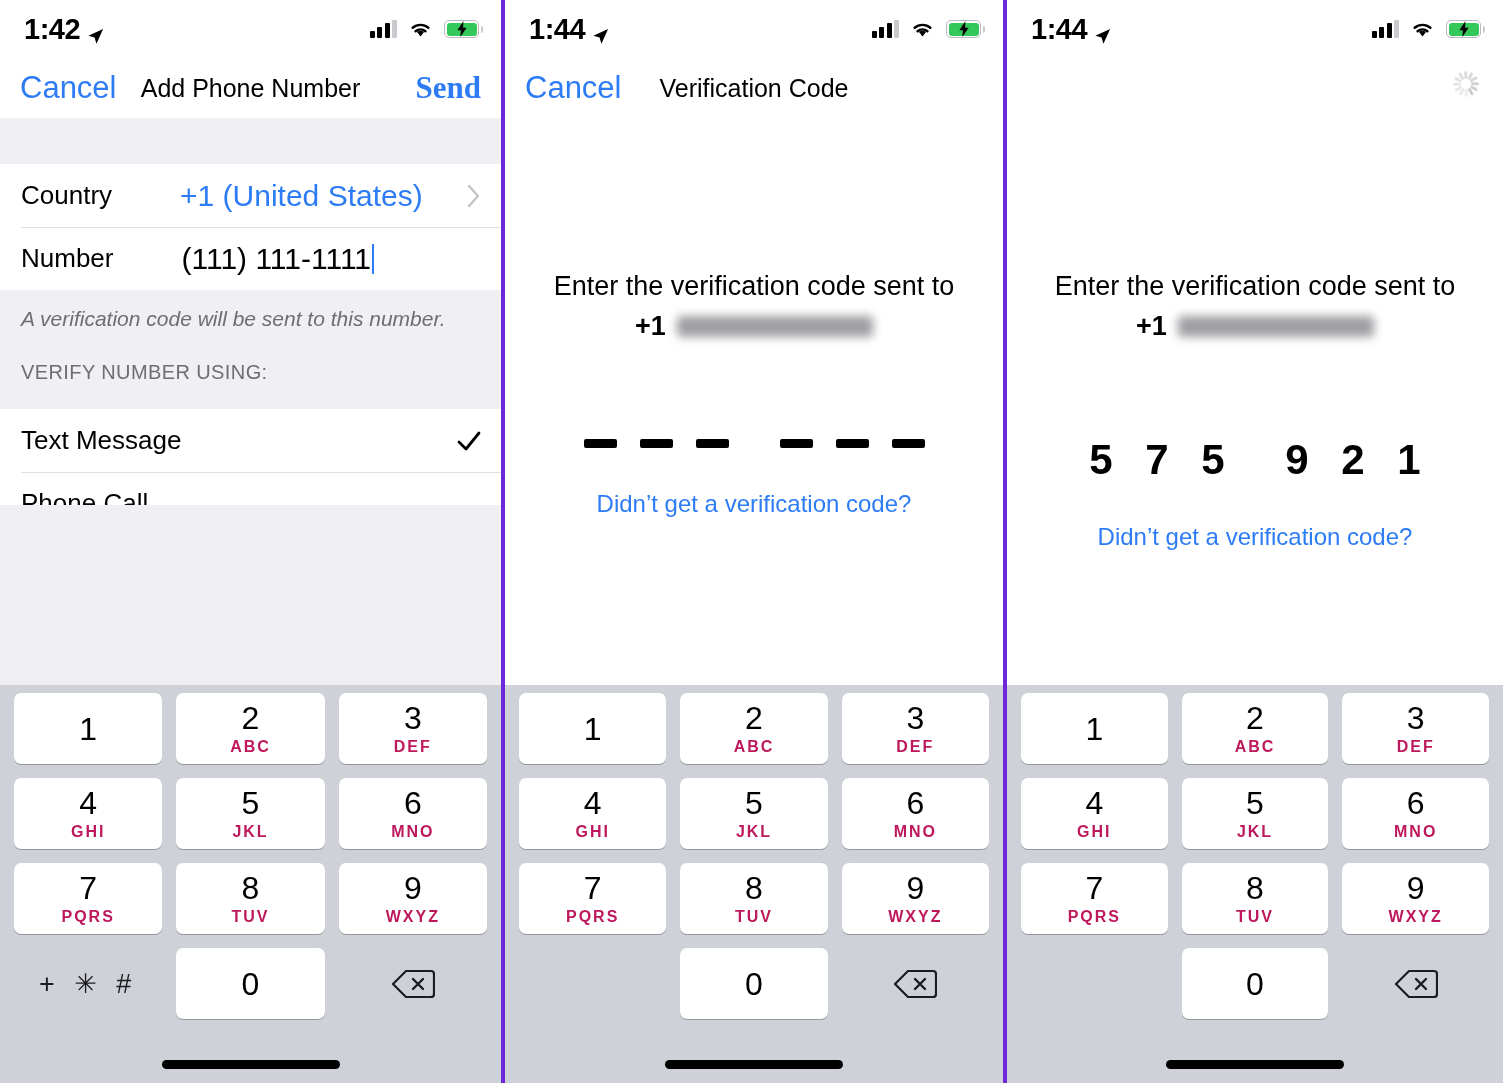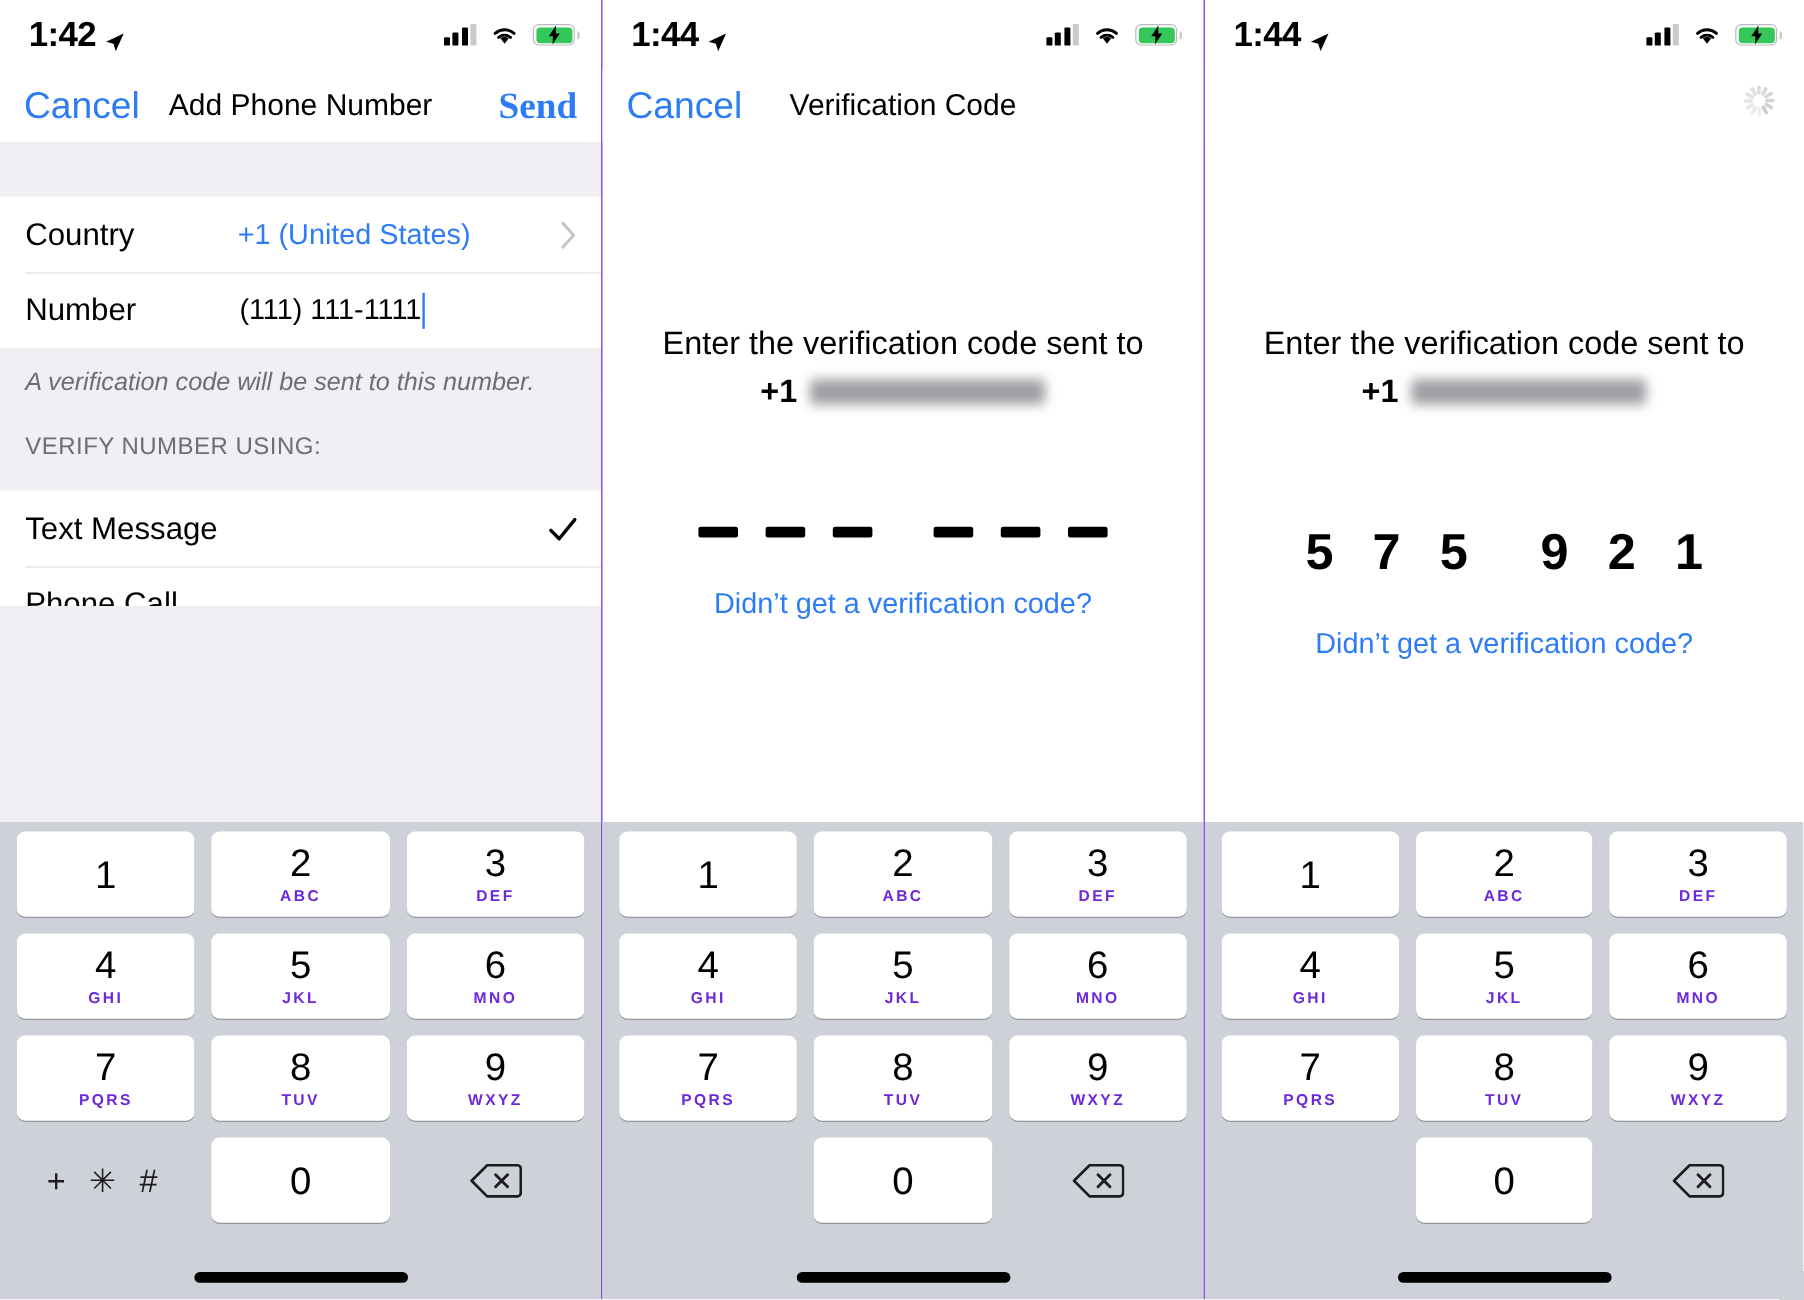--- a/index.html
+++ b/index.html
@@ -13,21 +13,21 @@
   .panel {
     position: relative;
     height: 1083px;
     background: #ffffff;
     overflow: hidden;
     flex: 0 0 auto;
   }
   .p1 { width: 501px; }
   .p2 { width: 502px; }
   .p3 { width: 500px; }
-  .panel + .panel { border-left: 1px solid #6d28d9; }
+  .panel + .panel { border-left: 4px solid #6d28d9; }
 
   
   .statusbar {
     height: 58px;
     display: flex;
     align-items: center;
     justify-content: space-between;
     padding: 0 22px 0 24px;
     position: relative;
   }
@@ -117,23 +117,23 @@
     position: relative;
   }
   .row + .row::before {
     content: "";
     position: absolute;
     left: 21px; right: 0; top: 0;
     height: 1px; background: #e0e0e4;
   }
   .row-label { font-size: 26px; color: #000; }
   .row-value {
-    font-size: 24px;
+    font-size: 30px;
     color: #2d7cf6;
-    margin-left: 86px;
+    margin-left: 68px;
   }
   .row-value.dark { color: #000; }
   .chevron { margin-left: auto; width: 14px; height: 24px; }
   .caret {
     display: inline-block;
     width: 2px; height: 30px;
     background: #2d7cf6;
     vertical-align: -6px;
     margin-left: 1px;
   }
@@ -227,23 +227,23 @@
     box-shadow: 0 1px 0 rgba(0,0,0,.28);
     display: flex;
     flex-direction: column;
     align-items: center;
     justify-content: center;
     cursor: pointer;
     user-select: none;
   }
   .key .num { font-size: 32px; color: #000; line-height: 1; font-weight: 400; }
   .key .letters {
-    font-size: 13px;
+    font-size: 16px;
     letter-spacing: 2px;
-    color: #6d28d9;
+    color: #be185d;
     margin-top: 4px;
     font-weight: 600;
   }
   .key.blank, .key.plain {
     background: transparent;
     box-shadow: none;
   }
   .key.plain .sym { font-size: 27px; color: #1c1c1e; letter-spacing: 6px; }
   .bksp { width: 44px; height: 32px; }
 

